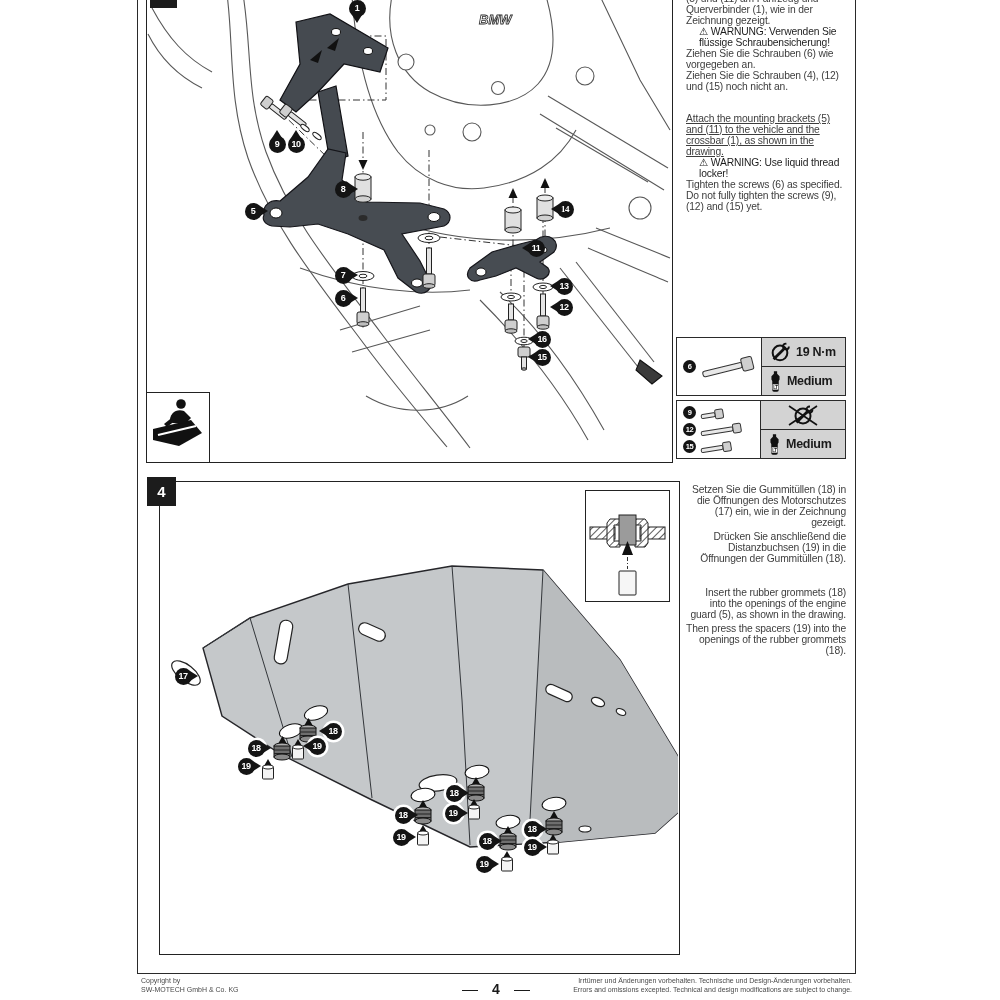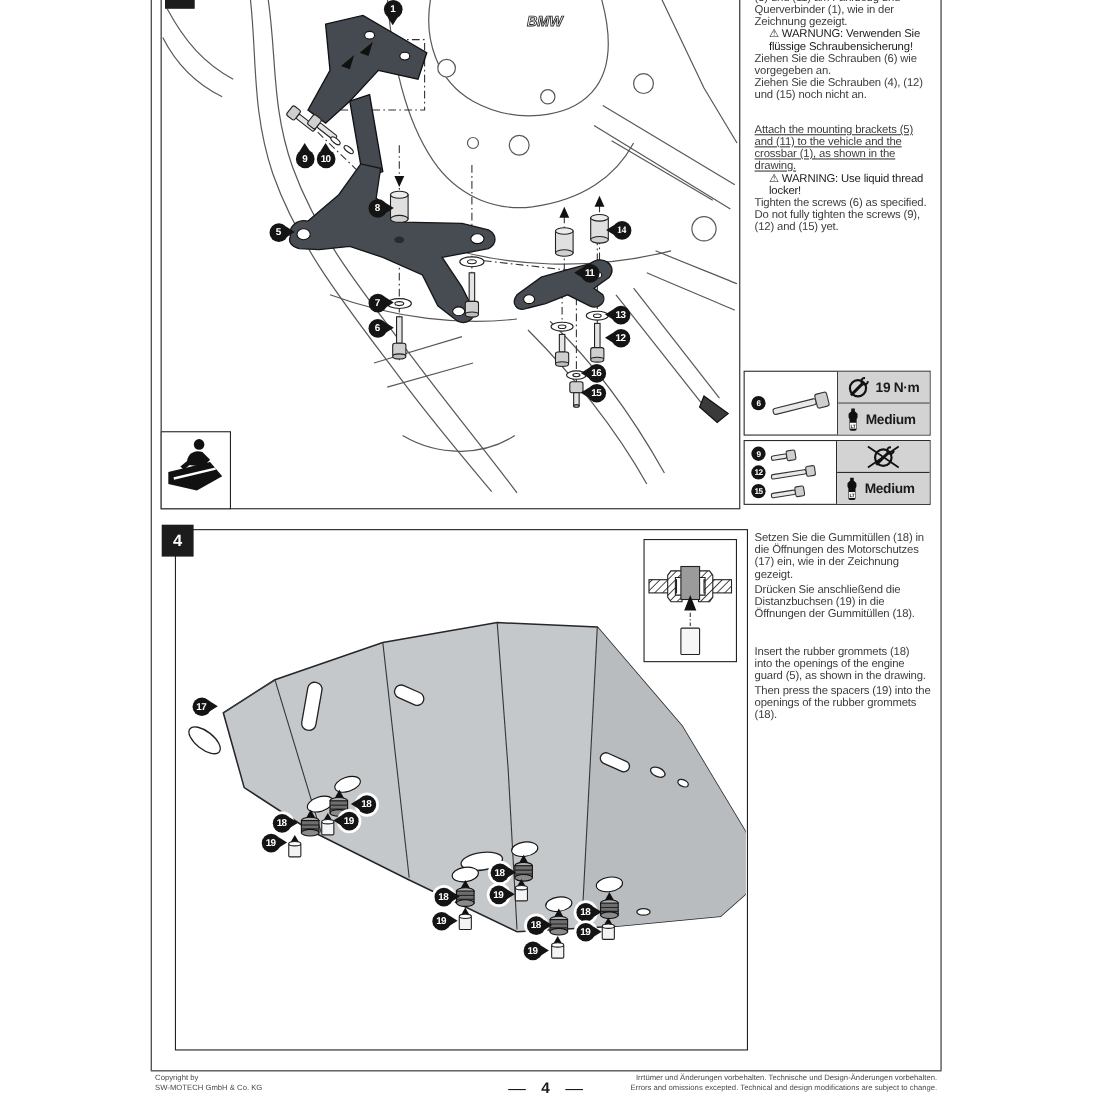--- a/index.html
+++ b/index.html
@@ -436,21 +436,21 @@
       <line x1="546" y1="825" x2="562" y2="825" stroke="#222"></line>
         <line x1="546" y1="828.5" x2="562" y2="828.5" stroke="#222"></line>
       <ellipse cx="554" cy="832" rx="8" ry="3" fill="#8a8a8a"></ellipse>
       <path d="M 549,841 L 557,841 L 553,834 Z" fill="#111" stroke="none"></path>
       <rect x="547.5" y="842" width="11" height="12" rx="1" fill="#f4f4f4" stroke="#222"></rect>
       <ellipse cx="553" cy="842" rx="5.5" ry="2" fill="#fff" stroke="#222"></ellipse>
     </g>
   </g>
 </svg>
 
-<div class="txtcol s4" style="left:686px;top:484px;">
+<div class="txtcol s4" style="left:686px;top:484px;text-align:right;">
   <p>Setzen Sie die Gummitüllen (18) in
 die Öffnungen des Motorschutzes
 (17) ein, wie in der Zeichnung
 gezeigt.</p>
   <p>Drücken Sie anschließend die
 Distanzbuchsen (19) in die
 Öffnungen der Gummitüllen (18).</p>
   <p class="lang-gap">Insert the rubber grommets (18)
 into the openings of the engine
 guard (5), as shown in the drawing.</p>
@@ -478,21 +478,21 @@
 <div class="callout" style="left: 253px; top: 211px;">5<span class="tail tail-right"></span></div>
 <div class="callout" style="left: 343px; top: 189px;">8<span class="tail tail-right"></span></div>
 <div class="callout" style="left: 343px; top: 275px;">7<span class="tail tail-right"></span></div>
 <div class="callout" style="left: 343px; top: 298px;">6<span class="tail tail-right"></span></div>
 <div class="callout" style="left: 565px; top: 209px; font-family: Liberation Serif, serif;">14<span class="tail tail-left"></span></div>
 <div class="callout" style="left: 536px; top: 248px;">11<span class="tail tail-left"></span></div>
 <div class="callout" style="left: 564px; top: 286px;">13<span class="tail tail-left"></span></div>
 <div class="callout" style="left: 564px; top: 307px;">12<span class="tail tail-left"></span></div>
 <div class="callout" style="left: 542px; top: 339px;">16<span class="tail tail-left"></span></div>
 <div class="callout" style="left: 542px; top: 357px;">15<span class="tail tail-left"></span></div>
-<div class="callout" style="left: 183px; top: 642px;">17<span class="tail tail-right"></span></div>
+<div class="callout" style="left: 183px; top: 676px;">17<span class="tail tail-right"></span></div>
 <div class="callout ring" style="left: 256px; top: 748px;">18<span class="tail tail-right"></span></div>
 <div class="callout ring" style="left: 246px; top: 766px;">19<span class="tail tail-right"></span></div>
 <div class="callout ring" style="left: 333px; top: 731px;">18<span class="tail tail-left"></span></div>
 <div class="callout ring" style="left: 317px; top: 746px;">19<span class="tail tail-left"></span></div>
 <div class="callout ring" style="left: 403px; top: 815px;">18<span class="tail tail-right"></span></div>
 <div class="callout ring" style="left: 401px; top: 837px;">19<span class="tail tail-right"></span></div>
 <div class="callout ring" style="left: 454px; top: 793px;">18<span class="tail tail-right"></span></div>
 <div class="callout ring" style="left: 453px; top: 813px;">19<span class="tail tail-right"></span></div>
 <div class="callout ring" style="left: 487px; top: 841px;">18<span class="tail tail-right"></span></div>
 <div class="callout ring" style="left: 484px; top: 864px;">19<span class="tail tail-right"></span></div>

